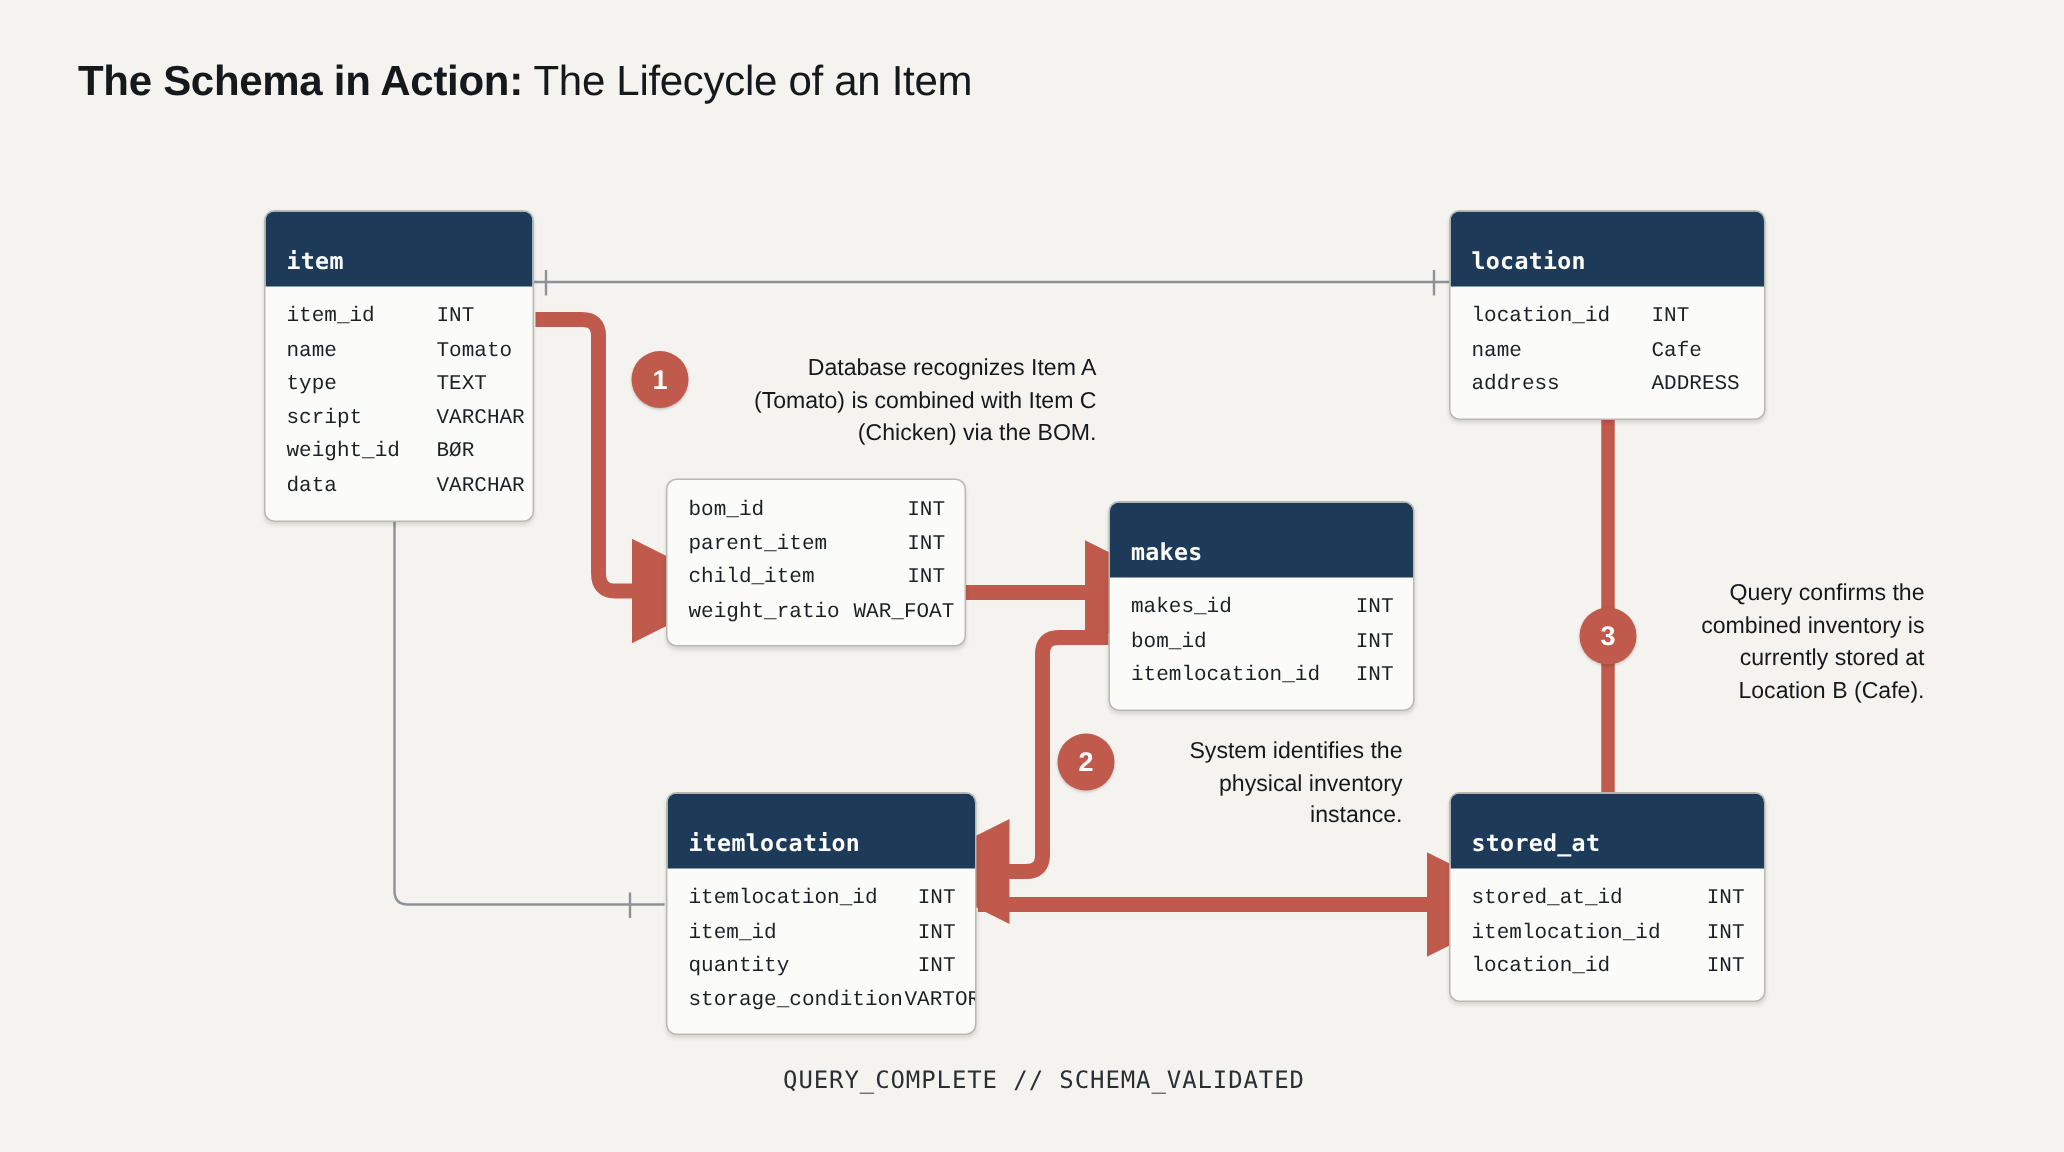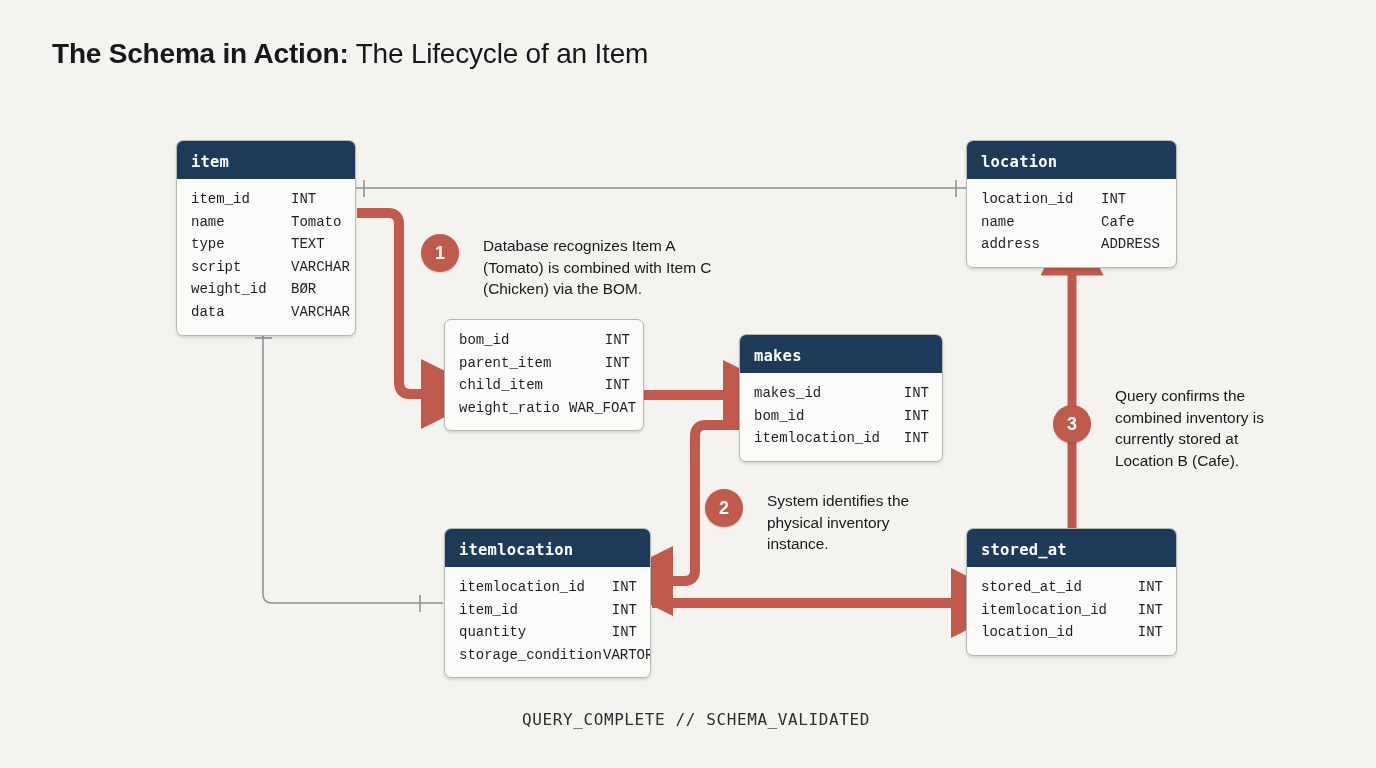--- a/index.html
+++ b/index.html
@@ -32,21 +32,21 @@
     box-shadow: 0 2px 3px rgba(0,0,0,0.13);
     overflow: hidden;
     z-index: 4;
   }
   .tbl-head {
     background: #1d3b59;
     color: #ffffff;
     font-family: "DejaVu Sans Mono", monospace;
     font-size: 15.5px;
     font-weight: bold;
-    padding: 12px 0 8px 14px;
+    padding: 24px 0 8px 14px;
     letter-spacing: 0.2px;
   }
   .tbl-body { padding: 9px 13px 11px 14px; }
   .row {
     display: flex;
     font-family: Liberation Mono, monospace;
     font-size: 14px;
     color: #1b2024;
     line-height: 22.6px;
     white-space: pre;
@@ -78,20 +78,21 @@
     display: flex; align-items: center; justify-content: center;
     flex: 0 0 38px;
     box-shadow: 0 1px 2px rgba(0,0,0,0.2);
   }
   .step-text {
     font-size: 15.4px;
     line-height: 21.5px;
     color: #16191c;
     margin-left: 24px;
     padding-top: 1px;
+    text-align: right;
   }
 
   
   #footer {
     position: absolute; left: 0; top: 710px; width: 1376px;
     text-align: center;
     font-family: "DejaVu Sans Mono", monospace;
     font-size: 16px;
     letter-spacing: 0.6px;
     color: #2a2f33;

